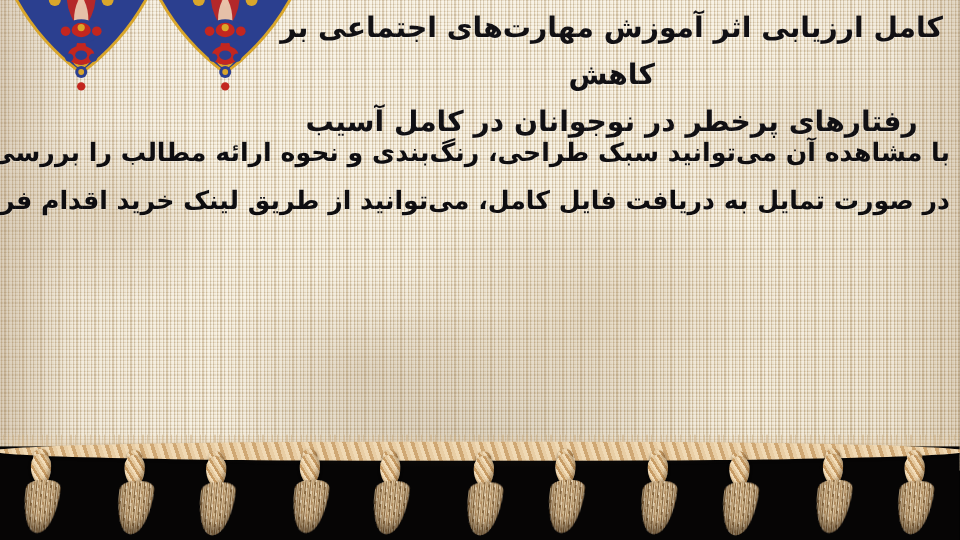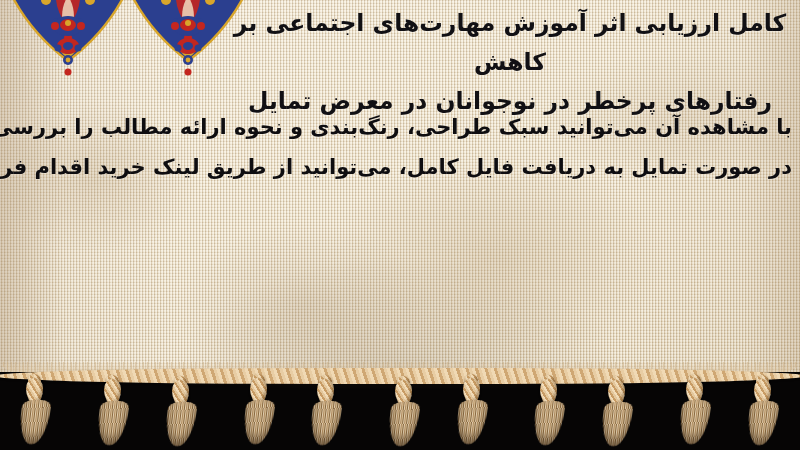--- a/index.html
+++ b/index.html
@@ -289,21 +289,21 @@
       <circle cx="10" cy="34" r="3.5" fill="#2b3f8f"></circle>
       <circle cx="30" cy="34" r="3.5" fill="#2b3f8f"></circle>
       <circle cx="20" cy="46" r="5" fill="#2b3f8f"></circle>
       <circle cx="20" cy="46" r="2.4" fill="#d9a62b"></circle>
       <circle cx="20" cy="58" r="3.5" fill="#c3261f"></circle>
     </svg>
   </div>
 
   <div class="title-block">
     <div>کامل ارزیابی اثر آموزش مهارت‌های اجتماعی بر کاهش</div>
-    <div>رفتارهای پرخطر در نوجوانان در معرض تمایل</div>
+    <div>رفتارهای پرخطر در نوجوانان در کامل آسیب</div>
   </div>
 
   <div class="body-block">
     <div class="line">با مشاهده آن می‌توانید سبک طراحی، رنگ‌بندی و نحوه ارائه مطالب را بررسی نمایید</div>
     <div class="line">در صورت تمایل به دریافت فایل کامل، می‌توانید از طریق لینک خرید اقدام فرمایید</div>
   </div>
 
   <div class="fringe">
     <div class="cord"></div>
     <div id="tassels">

